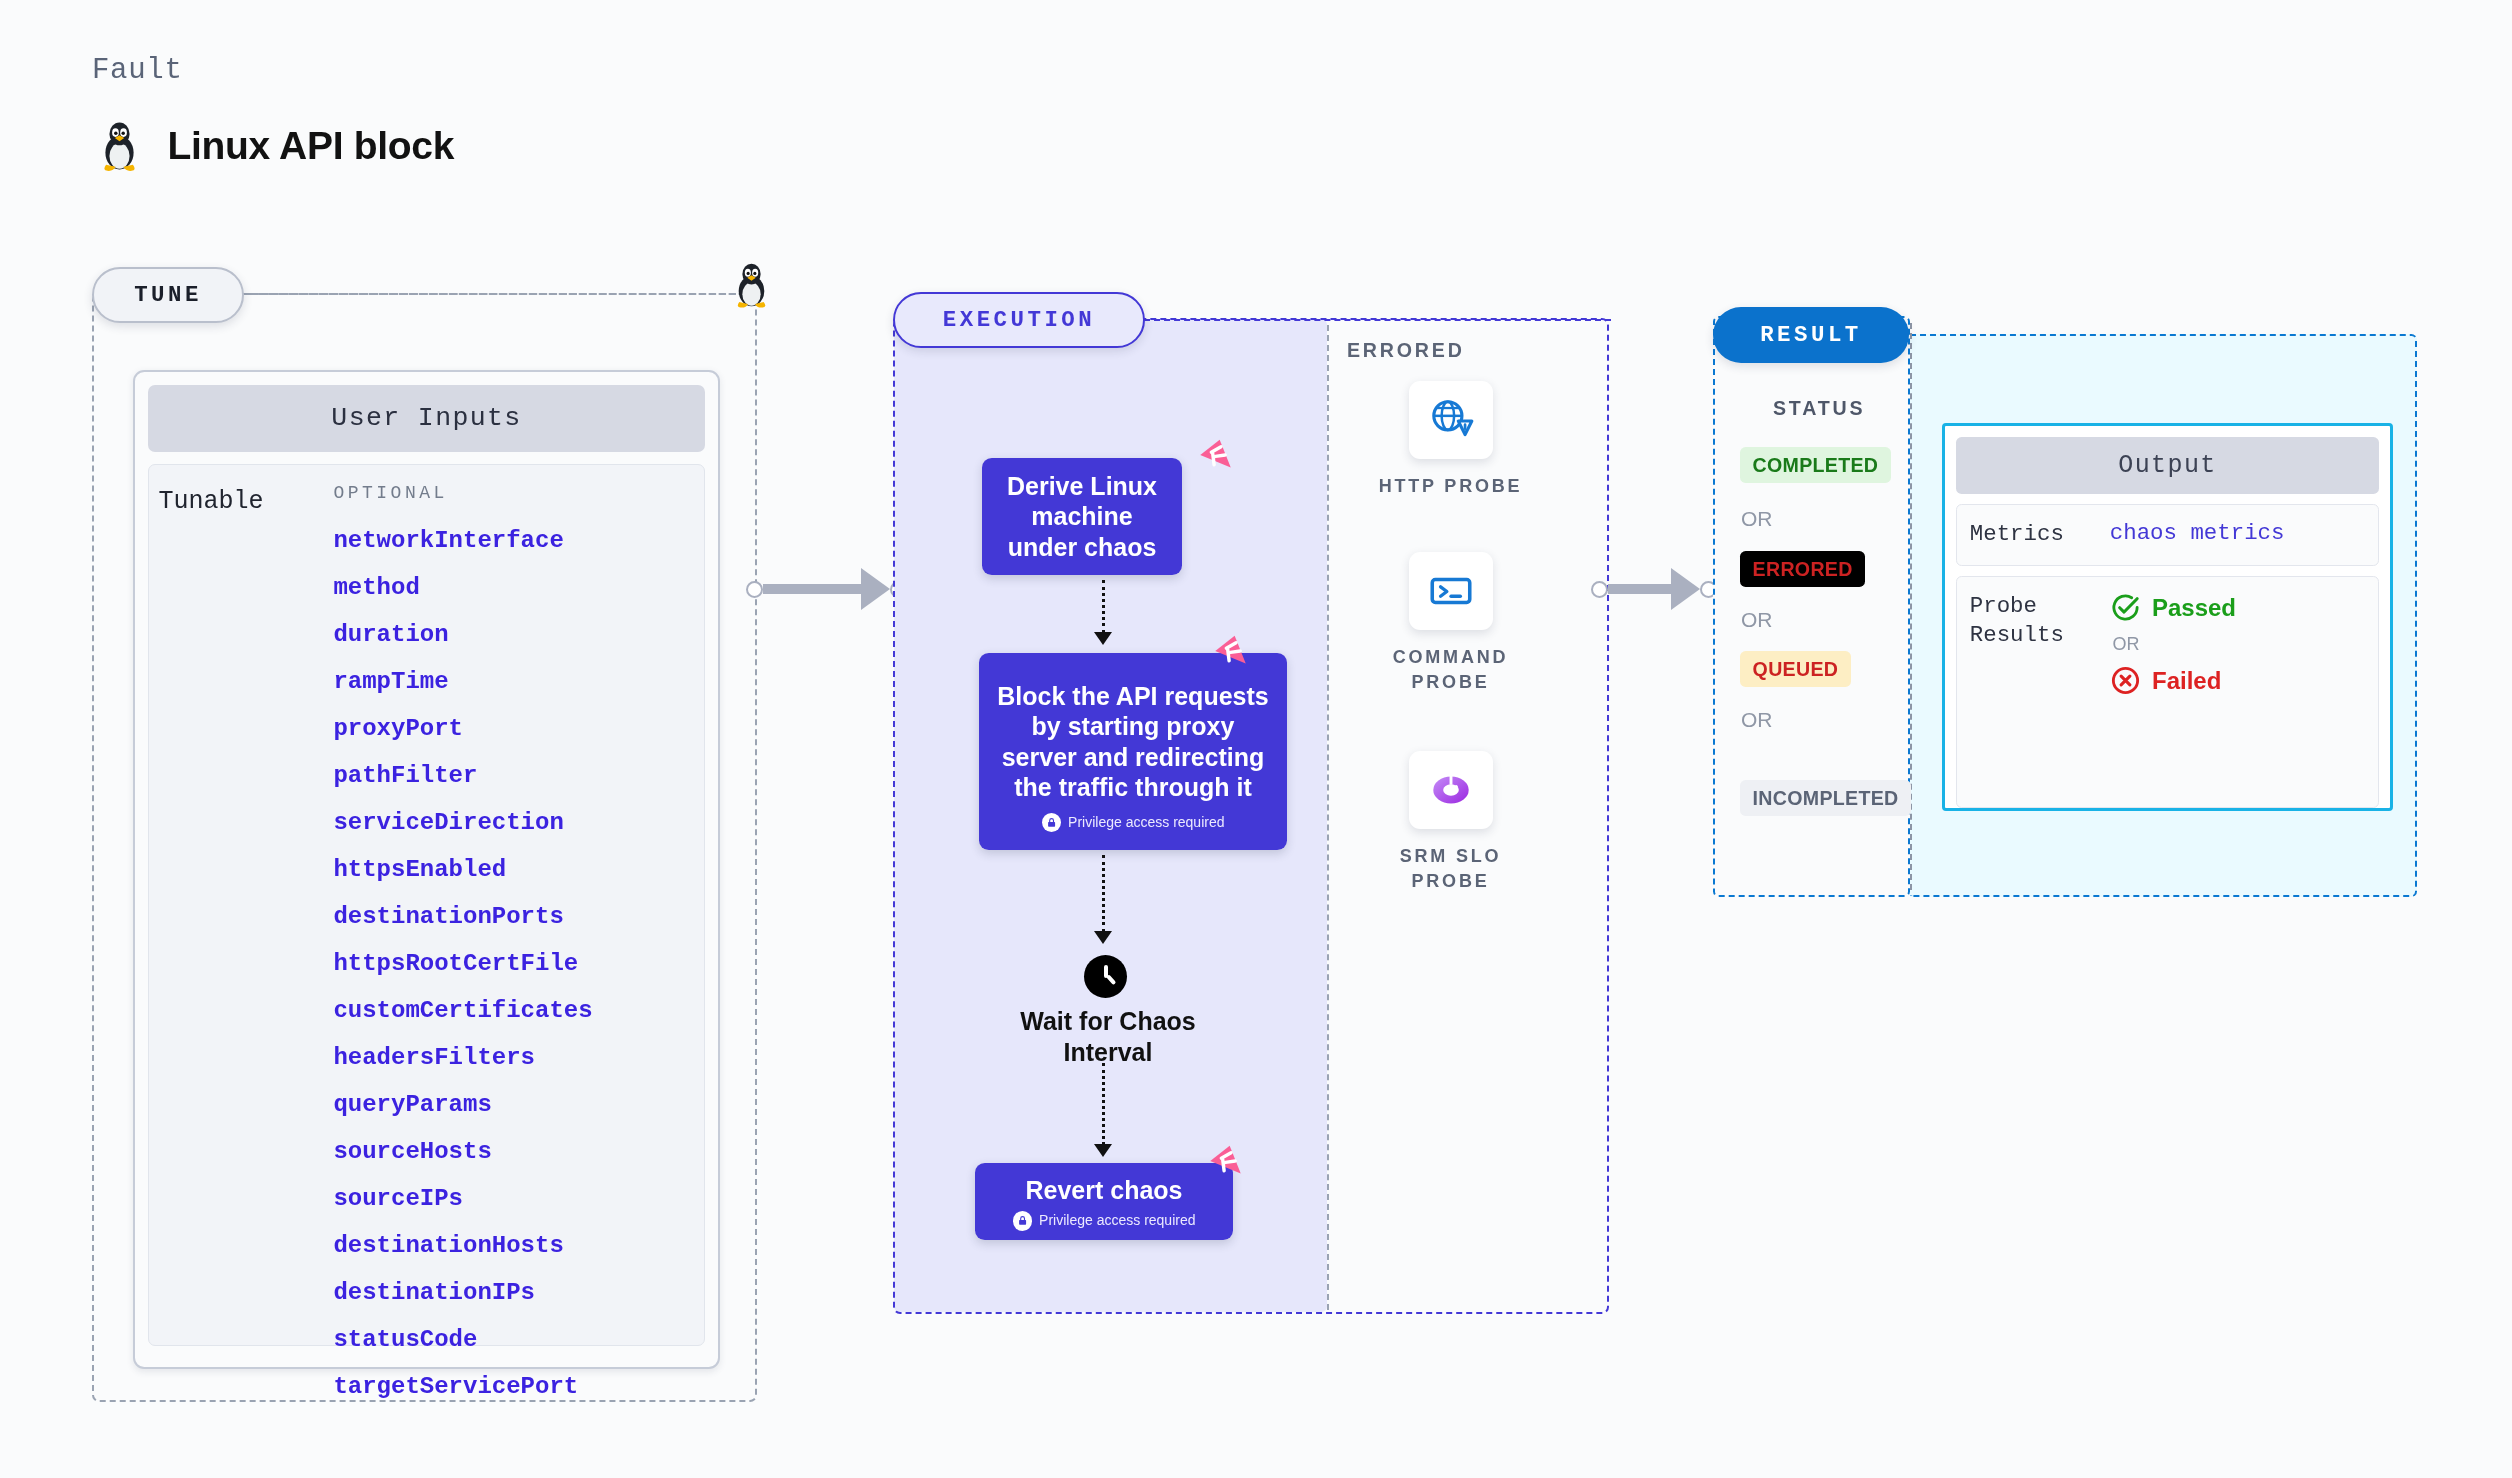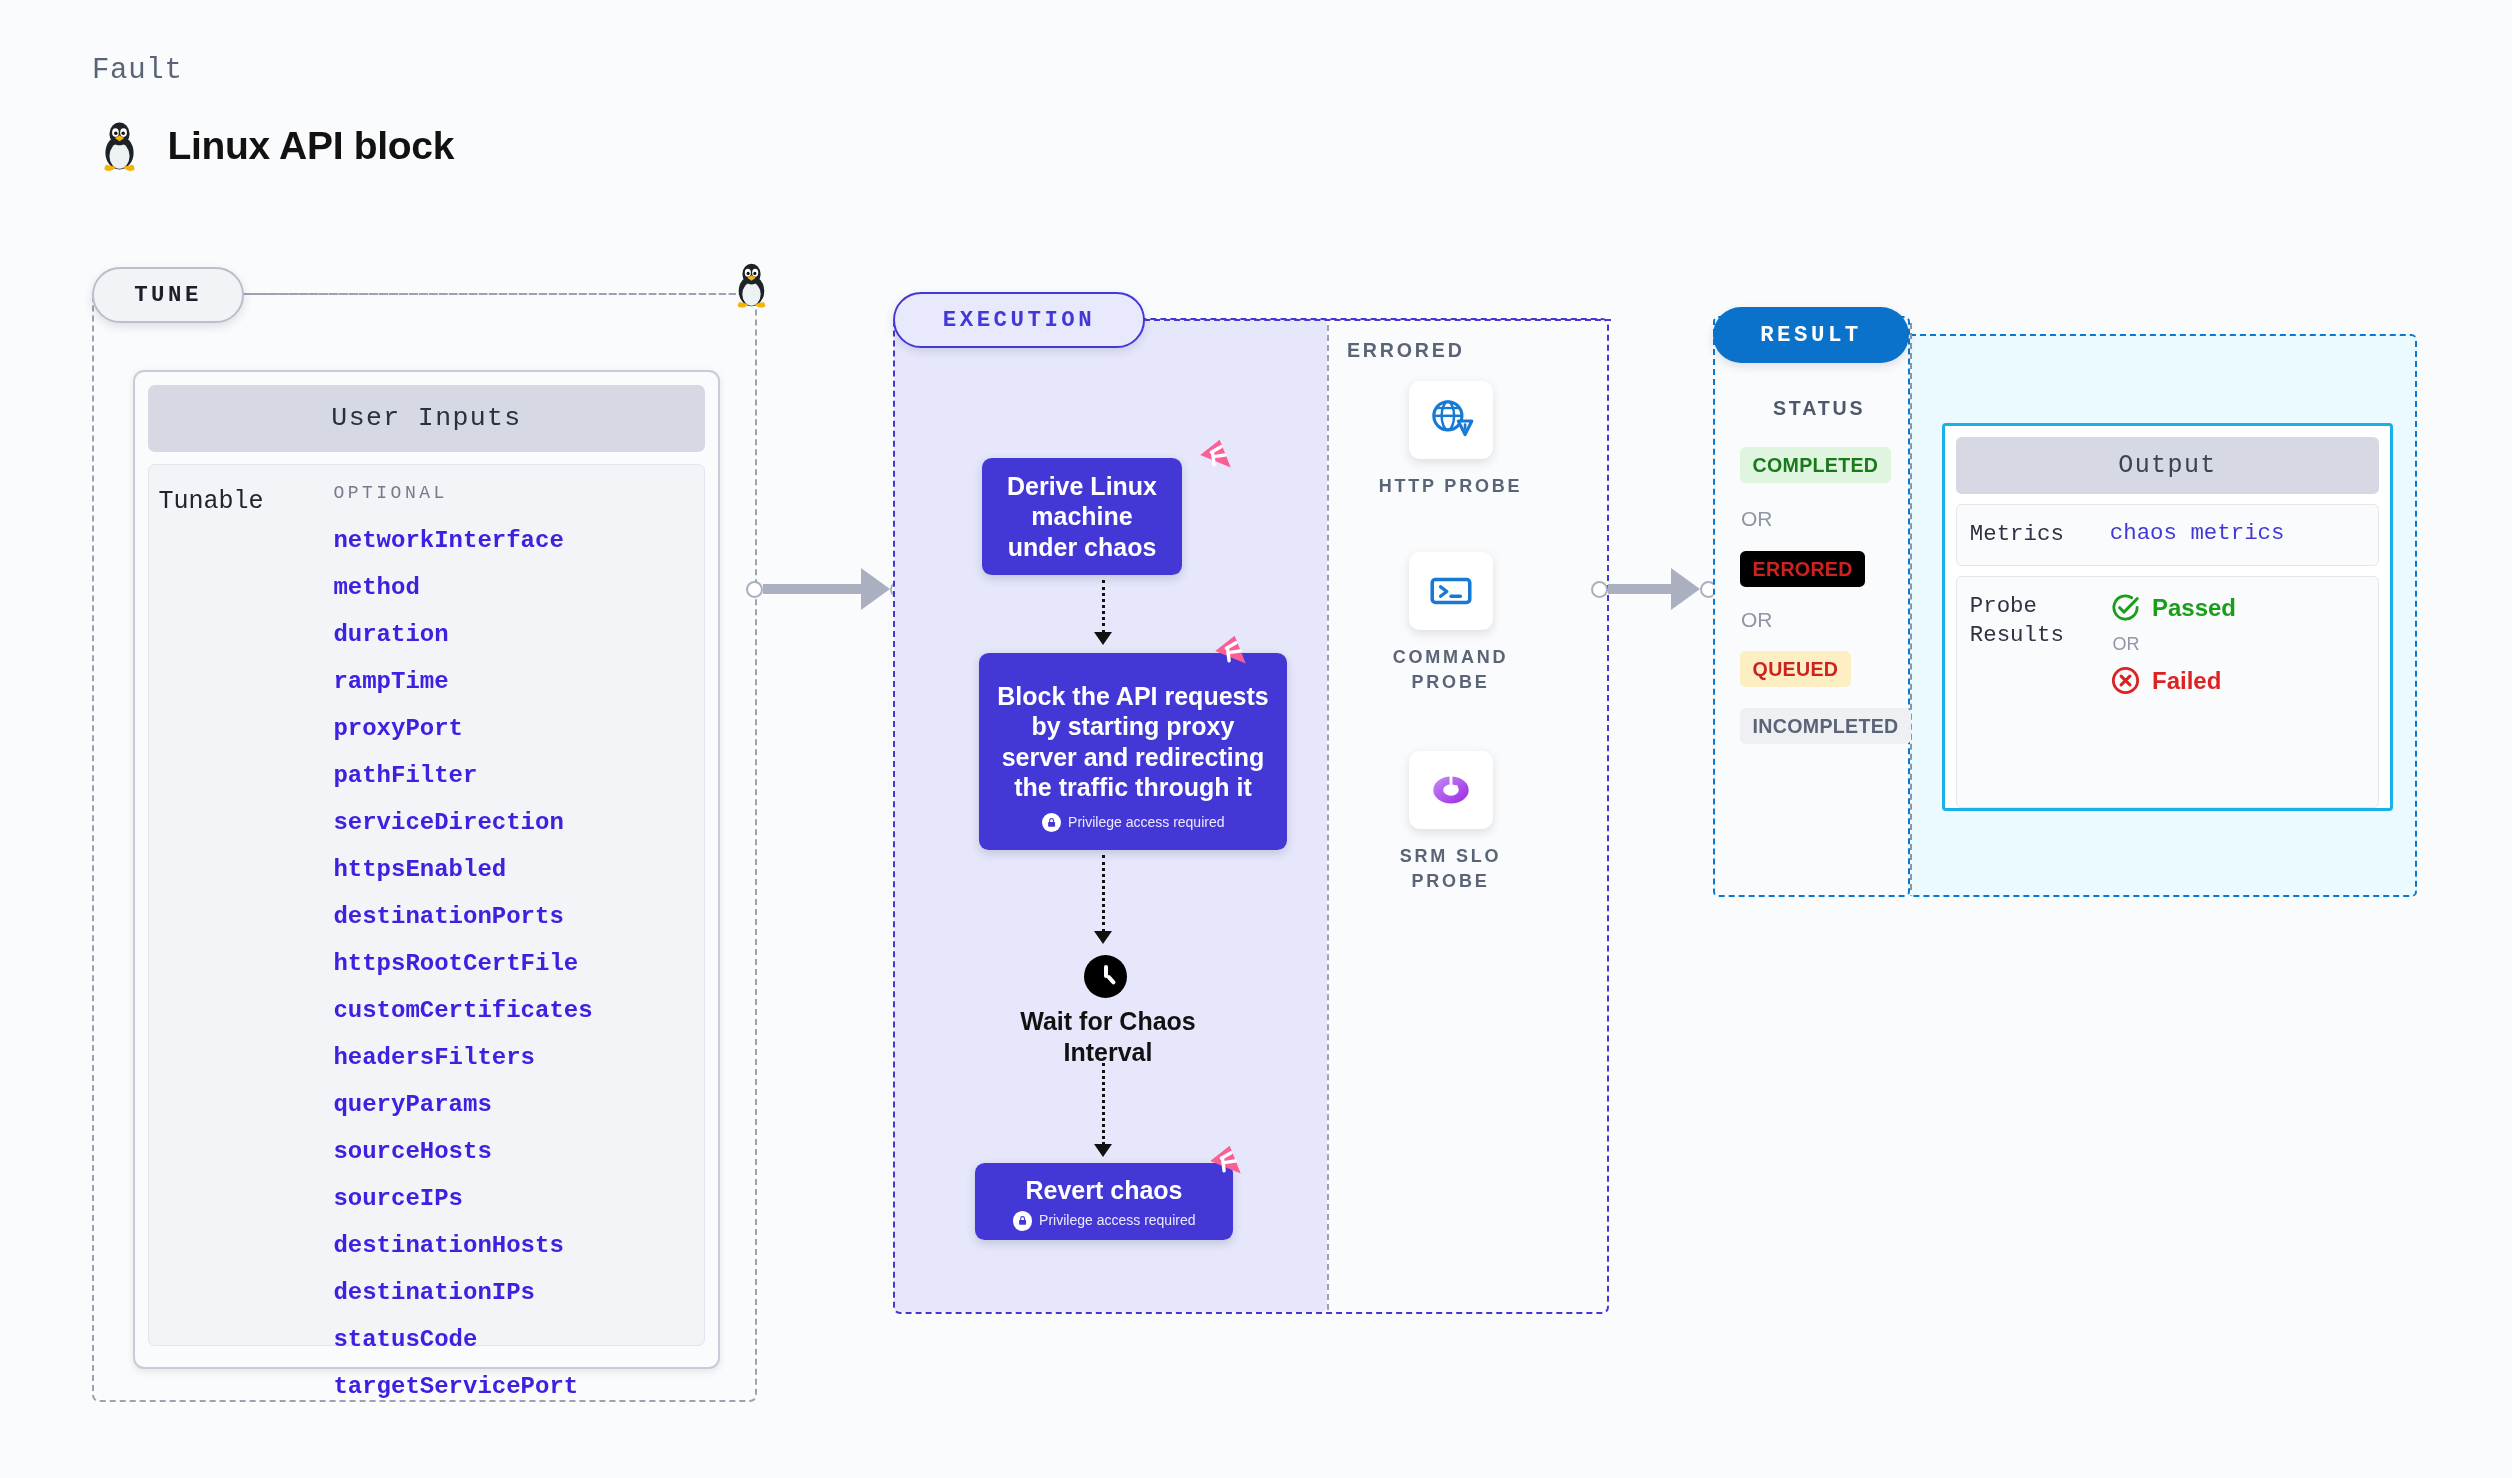--- a/index.html
+++ b/index.html
@@ -462,21 +462,21 @@
   </div>
   <div class="or-text" style="left:1741px; top:507px;">OR</div>
   <div class="badge" style="left: 1740px; top: 551px; background: #000000; color: rgb(204, 34, 34);">
     <span>ERRORED</span>
   </div>
   <div class="or-text" style="left:1741px; top:608px;">OR</div>
   <div class="badge" style="left: 1740px; top: 651px; background: rgb(253, 238, 196); color: rgb(204, 34, 34);">
     <span>QUEUED</span>
   </div>
   <div class="or-text" style="left:1741px; top:708px;">OR</div>
-  <div class="badge" style="left: 1740px; top: 708px; background: rgb(238, 240, 244); color: rgb(91, 100, 118); text-align: right;">
+  <div class="badge" style="left: 1740px; top: 780px; background: rgb(238, 240, 244); color: rgb(91, 100, 118); text-align: right;">
     <span>INCOMPLETED</span>
   </div>
 
   <div class="out-card">
     <div class="out-head">Output</div>
     <div class="out-row">
       <div class="out-key">Metrics</div>
       <div class="out-val-metrics">chaos metrics</div>
     </div>
     <div class="out-row" style="height:232px;">

